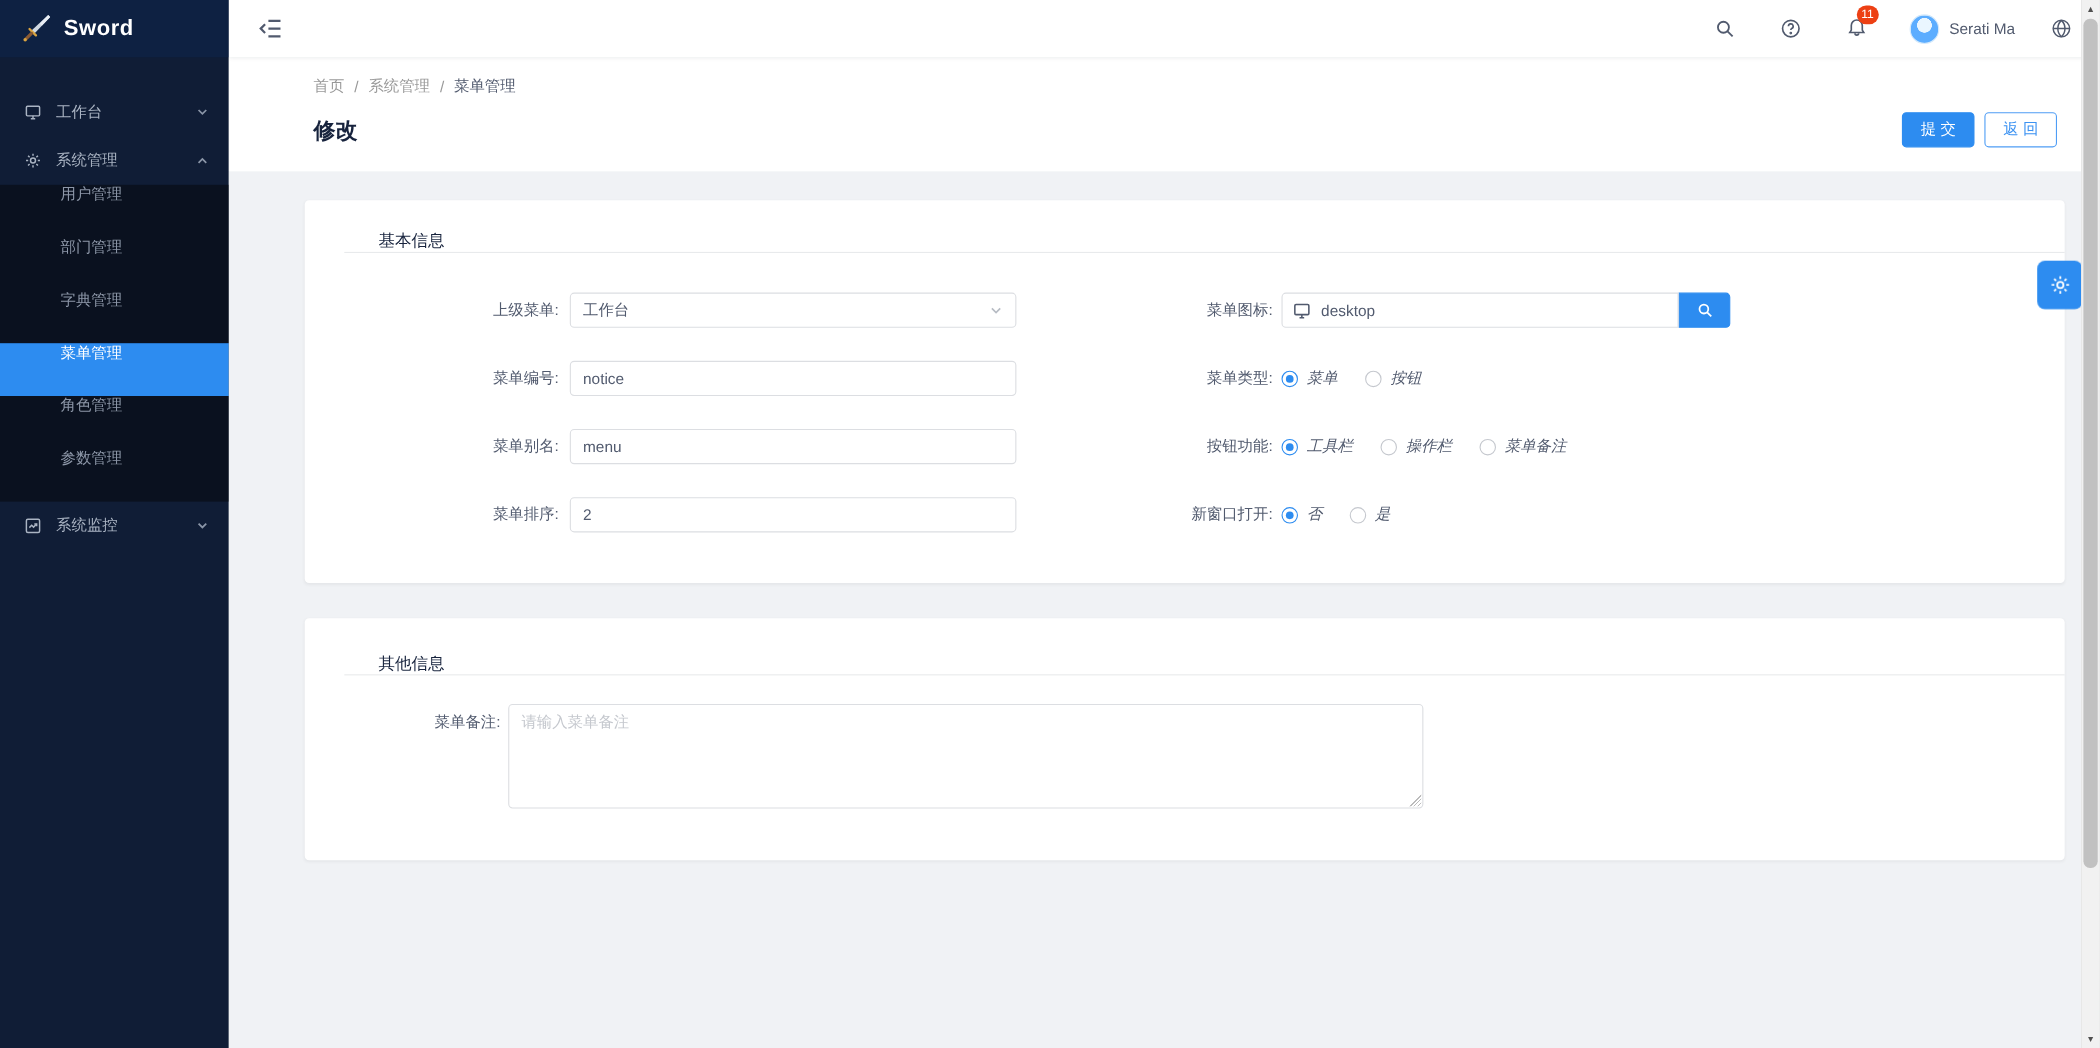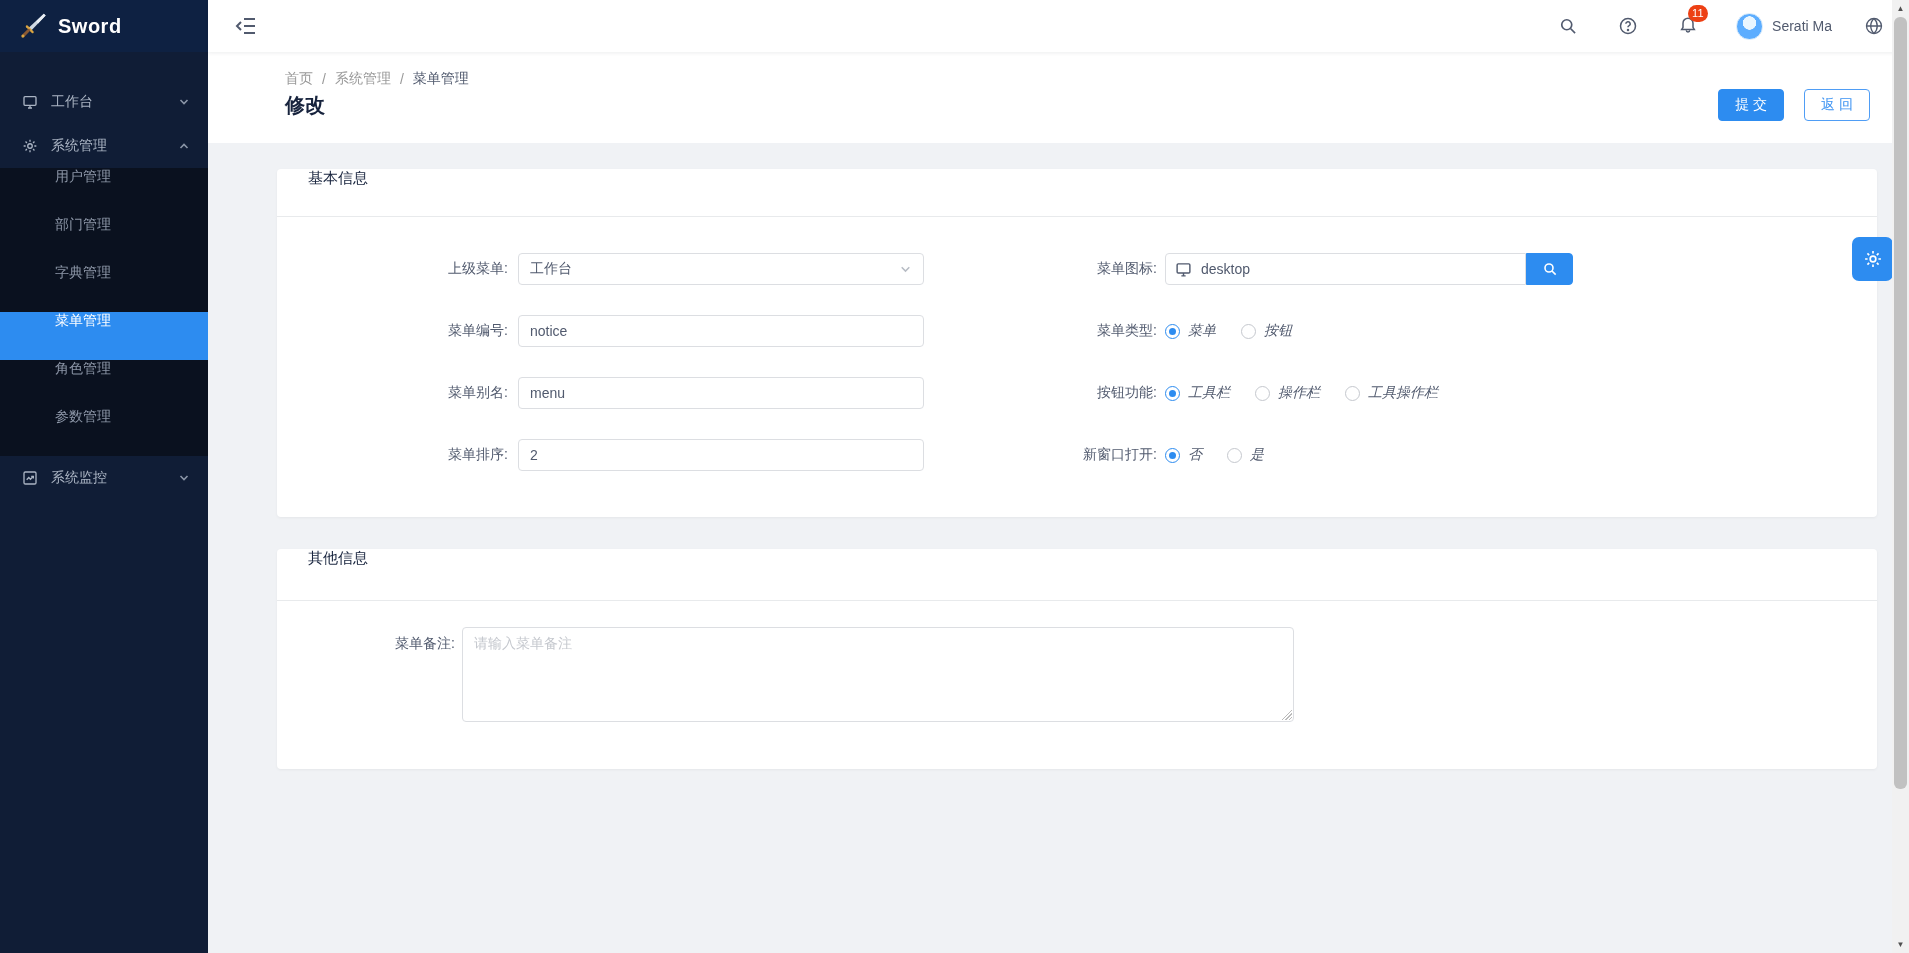--- a/index.html
+++ b/index.html
@@ -31,32 +31,32 @@
   .avatar { width:27px; height:27px; border-radius:50%; margin-left:38px; background:radial-gradient(circle at 50% 36%, #eaf6ff 0 32%, #5cadff 34% 100%); border:1px solid #d4e9fb; cursor:pointer; }
   .username { margin-left:9px; font-size:14px; color:#515a6e; cursor:pointer; }
   .globe { margin-left:32px; }
 
   
   .page-header { background:#fff; padding:18px 39px 22px 77px; }
   .crumbs { font-size:14px; color:#999; display:flex; gap:9px; align-items:center; }
   .crumb { color:#999; cursor:pointer; }
   .crumb-sep { color:#999; }
   .crumb.current { color:#515a6e; font-weight:500; cursor:default; }
-  .title-row { display:flex; align-items:center; margin-top:1px; }
+  .title-row { display:flex; align-items:center; margin-top:14px; }
   .page-title { font-size:20px; font-weight:600; color:#17233d; }
-  .title-actions { margin-left:auto; display:flex; gap:20px; }
+  .title-actions { margin-left:auto; display:flex; gap:9px; }
   .btn { height:32px; border-radius:4px; font-size:14px; padding:0 16px; cursor:pointer; font-family:inherit; }
   .btn-primary { background:#2d8cf0; border:1px solid #2d8cf0; color:#fff; }
   .btn-ghost { background:#fff; border:1px solid #4f9df5; color:#3b92f2; }
 
   
   .content { flex:1; background:#f0f2f5; padding:26px 15px 0 69px; overflow:hidden; }
   .card { background:#fff; border-radius:4px; box-shadow:0 1px 3px rgba(0,0,0,.05); width:1600px; }
   .card + .card { margin-top:32px; }
-  .card-hd { height:48px; display:flex; align-items:flex-start; padding-left:31px; border-bottom:1px solid #e8eaec; }
+  .card-hd { height:48px; display:flex; align-items:flex-end; padding-left:31px; border-bottom:1px solid #e8eaec;margin-left:36px; }
   .card-hd-title { font-size:15px; color:#17233d; font-weight:500; }
   .card2 .card-hd { height:52px; }
 
   .card-bd { padding:36px 0 16px; }
   .row { display:flex; align-items:center; height:32px; margin-bottom:30px; }
   .lbl { flex:0 0 241px; text-align:right; padding-right:10px; font-size:14px; color:#515a6e; }
   .lbl-r { flex:0 0 241px; text-align:right; padding-right:8px; font-size:14px; color:#515a6e; }
   .fld { width:406px; }
   .fld-r { width:408px; }
   .ipt { width:100%; height:32px; border:1px solid #dcdee2; border-radius:4px; padding:0 11px; font-size:14px; color:#515a6e; font-family:inherit; background:#fff; outline:none; }
@@ -289,21 +289,21 @@
                 <span class="radio-opt">
                     <span class="radio checked"></span>
                     <span class="radio-lbl">工具栏</span>
                   </span>
                 <span class="radio-opt">
                     <span class="radio"></span>
                     <span class="radio-lbl">操作栏</span>
                   </span>
                 <span class="radio-opt">
                     <span class="radio"></span>
-                    <span class="radio-lbl">工具操作栏</span>
+                    <span class="radio-lbl">菜单备注</span>
                   </span>
               </div>
             </div>
           </div>
 
           <div class="row">
             <span class="lbl">菜单排序:</span>
             <div class="fld"><input class="ipt" value="2" style=""></div>
             <span class="lbl-r">新窗口打开:</span>
             <div class="fld-r">

